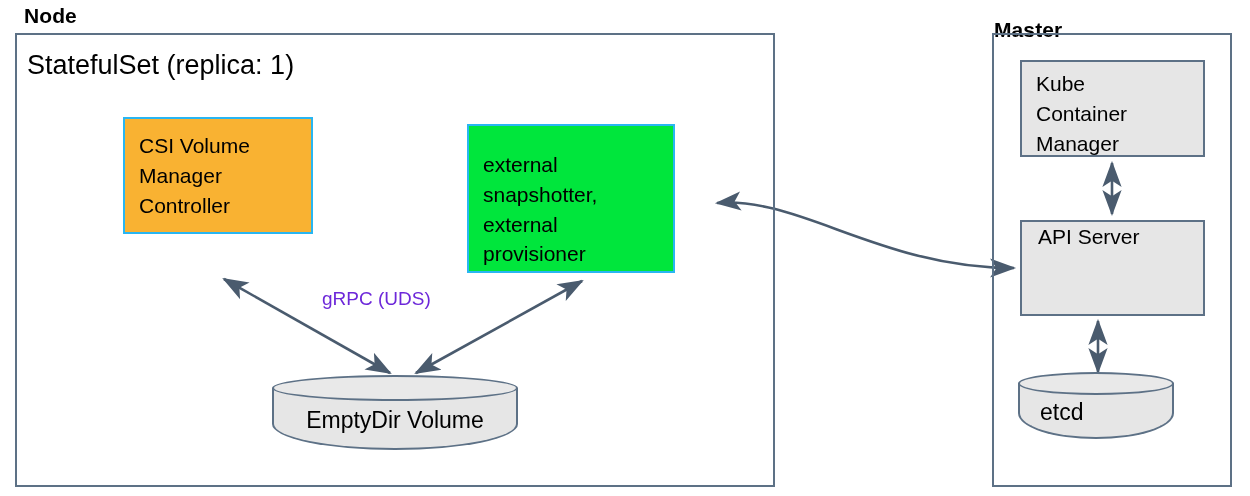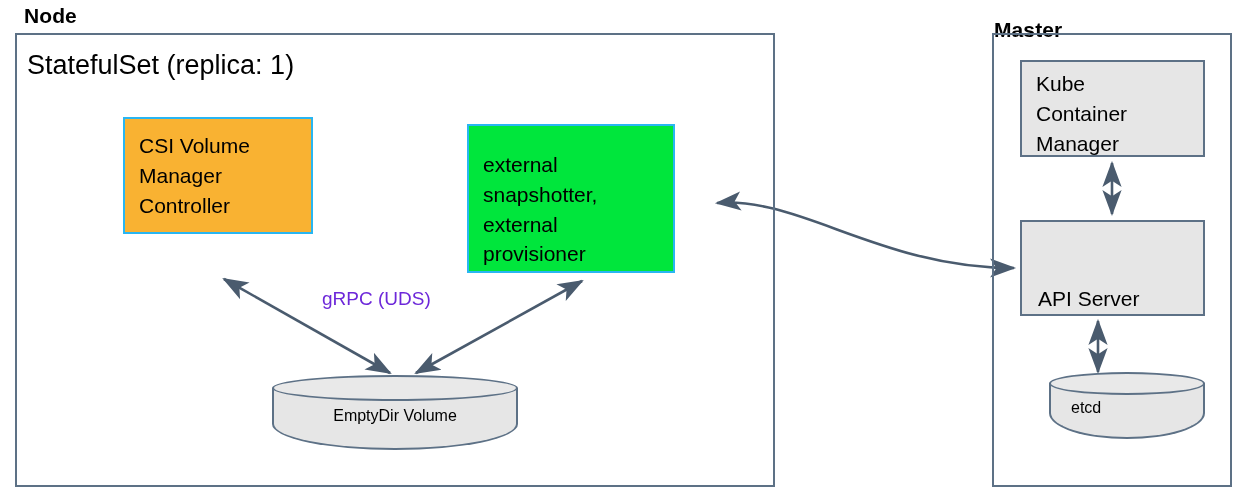--- a/index.html
+++ b/index.html
@@ -59,21 +59,21 @@
     border: 2px solid #5d7186;
     background: #e6e6e6;
     padding: 7px 0 0 14px;
     font-size: 21px;
     line-height: 1.42;
     color: #000000;
   }
   .gray-box.centered {
     padding: 0;
     display: flex;
-    align-items: flex-end;
+    align-items: flex-start;
     padding-left: 16px;
   }
 
   
   .cylinder {
     position: absolute;
   }
   .cyl-body {
     position: absolute;
     left: 0;
@@ -91,21 +91,21 @@
     top: 0;
     box-sizing: border-box;
     background: #e9e9e9;
     border: 2px solid #5d7186;
     border-radius: 50%;
   }
   .cyl-label {
     position: absolute;
     width: 100%;
     text-align: center;
-    font-size: 16px;
+    font-size: 23px;
     color: #000000;
     white-space: nowrap;
   }
 
   
   .edge-label {
     position: absolute;
     font-size: 19px;
     color: #6d28d9;
     white-space: nowrap;
@@ -184,19 +184,19 @@
   <div class="gray-box" style="left:1020px; top:60px; width:185px; height:97px;">
     <div>Kube</div>
     <div>Container</div>
     <div>Manager</div>
   </div>
 
   <div class="gray-box centered" style="left:1020px; top:220px; width:185px; height:96px;">
     <div>API Server</div>
   </div>
 
-  <div class="cylinder" style="left:1018px; top:372px; width:156px; height:67px;margin-left:31px;">
+  <div class="cylinder" style="left:1018px; top:372px; width:156px; height:67px;">
     <div class="cyl-body" style="top:11px; width:156px; height:56px;"></div>
     <div class="cyl-top" style="width:156px; height:23px;"></div>
     <div class="cyl-label" style="top:27px; text-align:left; padding-left:22px; box-sizing:border-box;">etcd</div>
   </div>
 
 </div>
 
 </body></html>

